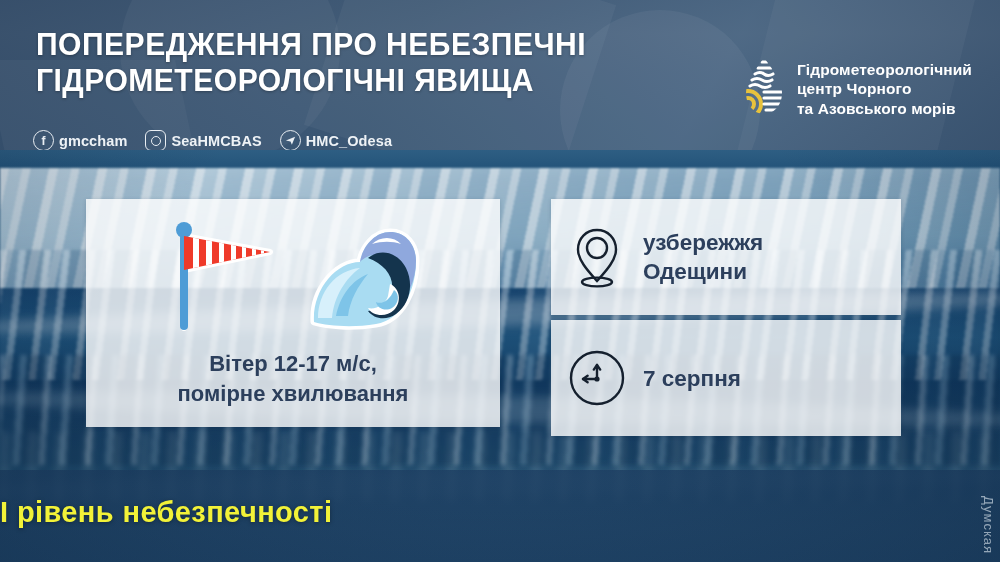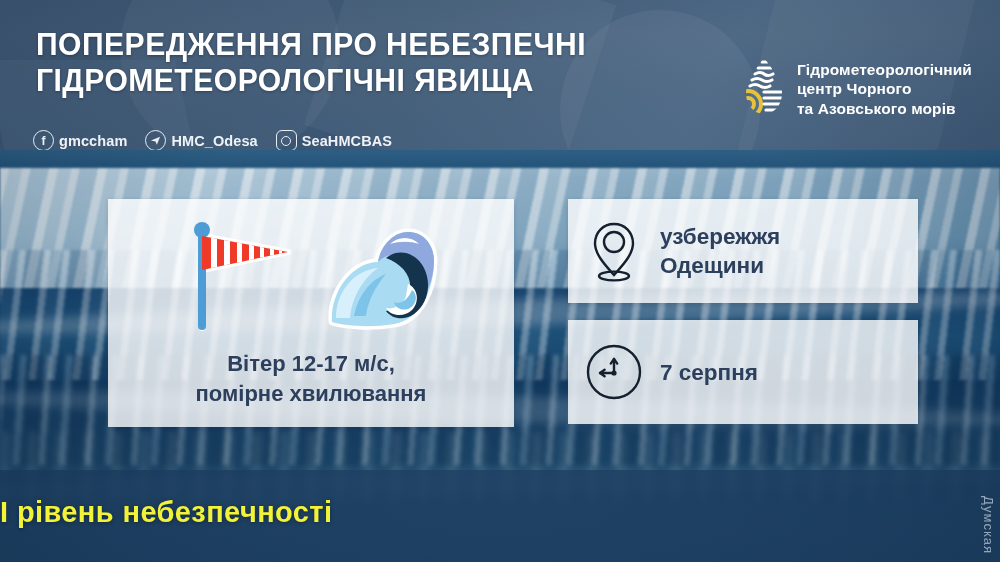--- a/index.html
+++ b/index.html
@@ -146,32 +146,32 @@
   .brand-url{
     color:#ffffff;font-size:15.5px;font-weight:bold;margin-top:9px;letter-spacing:.2px;
   }
 
   
   .card{
     position:absolute;
     background:rgba(255,255,255,.80);
     box-shadow:0 1px 4px rgba(10,35,60,.18);
   }
-  .card-main{left:108px;top:199px;width:406px;height:228px;}
+  .card-main{left:86px;top:199px;width:406px;height:228px;padding-left:8px;}
   .icons-row{
     position:absolute;left:0;right:0;top:14px;height:128px;
     display:flex;align-items:center;justify-content:center;gap:22px;
   }
   .main-text{
     position:absolute;left:0;right:0;top:150px;
     text-align:center;color:#2c3f5c;
     font-size:22px;font-weight:bold;line-height:30px;white-space:pre-line;
   }
 
-  .card-side{left:568px;width:350px;height:104px;display:flex;align-items:center;}
+  .card-side{left:551px;width:350px;height:116px;display:flex;align-items:center;}
   .card-loc{top:199px;}
   .card-date{top:320px;}
   .side-ico{width:92px;display:flex;align-items:center;justify-content:center;flex:none;}
   .side-text{
     color:#2c3f5c;font-size:22.5px;font-weight:bold;line-height:29px;
     white-space:pre-line;
   }
 
   
   .danger{
@@ -214,32 +214,32 @@
 
     <div class="title">ПОПЕРЕДЖЕННЯ ПРО НЕБЕЗПЕЧНІ
 ГІДРОМЕТЕОРОЛОГІЧНІ ЯВИЩА</div>
 
     <div class="socials">
       <div class="social">
         <span class="glyph fb">f</span>
         <span class="handle">gmccham</span>
       </div>
       <div class="social">
+        <span class="glyph ig">
+            <span class="ring"></span>
+          </span>
+        <span class="handle">SeaHMCBAS</span>
+      </div>
+      <div class="social">
         <span class="glyph tg">
           <svg viewBox="0 0 12 12" aria-hidden="true">
               <path d="M1 6 L11 2 L7.5 10.5 L6 7.2 Z" fill="#e9eef3"></path>
             </svg>
         </span>
         <span class="handle">HMC_Odesa</span>
-      </div>
-      <div class="social">
-        <span class="glyph ig">
-            <span class="ring"></span>
-          </span>
-        <span class="handle">SeaHMCBAS</span>
       </div>
     </div>
 
     <div class="brand">
       <svg class="brand-mark" viewBox="0 0 44 62">
         <defs>
           <clipPath id="dropclip">
             <path d="M22 2 C22 2 40 23 40 37 C40 49 32 58 22 58 C12 58 4 49 4 37 C4 23 22 2 22 2 Z"></path>
           </clipPath>
         </defs>

